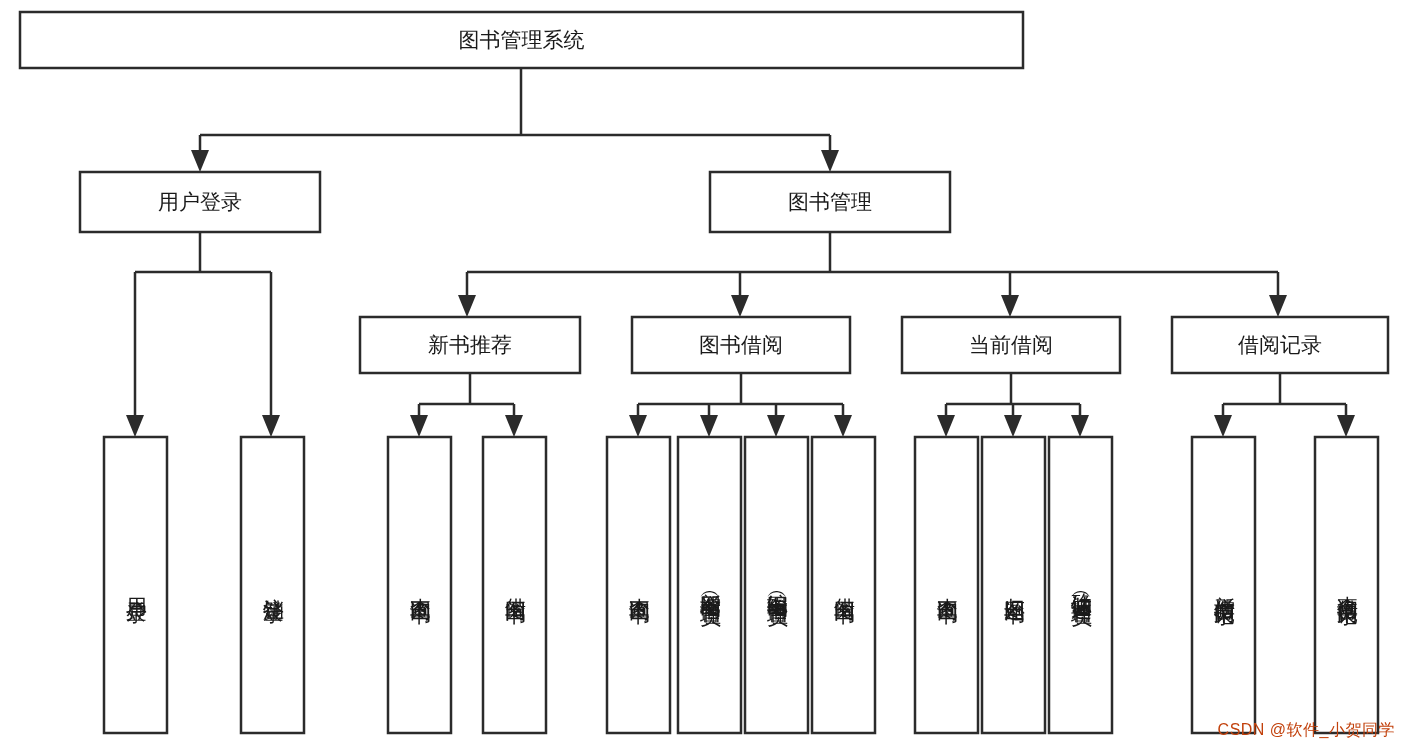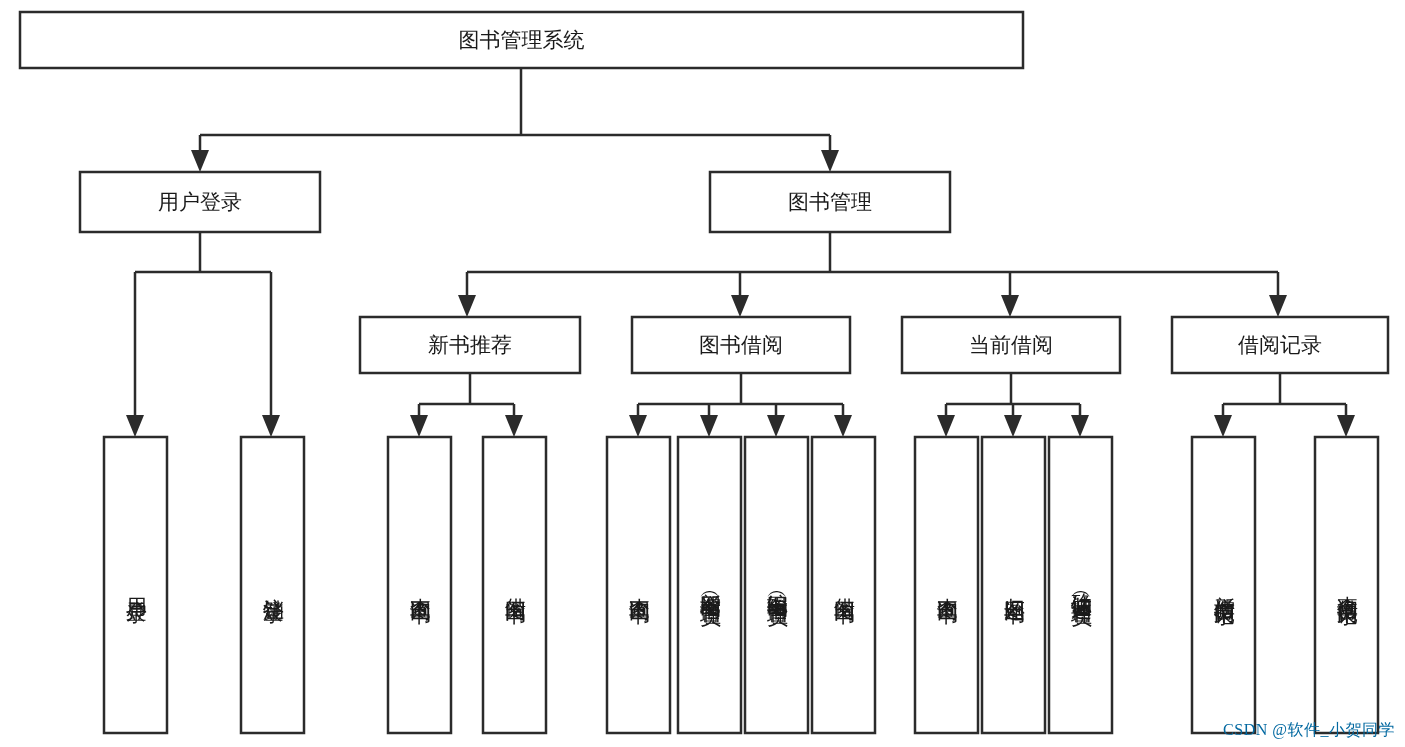--- a/index.html
+++ b/index.html
@@ -45,23 +45,23 @@
     fill: none;
   }
   .arrow-head {
     fill: #2b2b2b;
     stroke: none;
   }
   .watermark {
     position: absolute;
     right: 10px;
     bottom: 6px;
-    font-family: Liberation Serif, serif;
+    font-family: Liberation Sans, sans-serif;
     font-size: 16px;
-    color: #0369a1;
+    color: #c2410c;
     letter-spacing: 0.5px;
     white-space: nowrap;
     pointer-events: none;
   }
 </style>
 </head>
 <body>
 
 <svg id="diagram" viewBox="0 0 1405 747">
 

